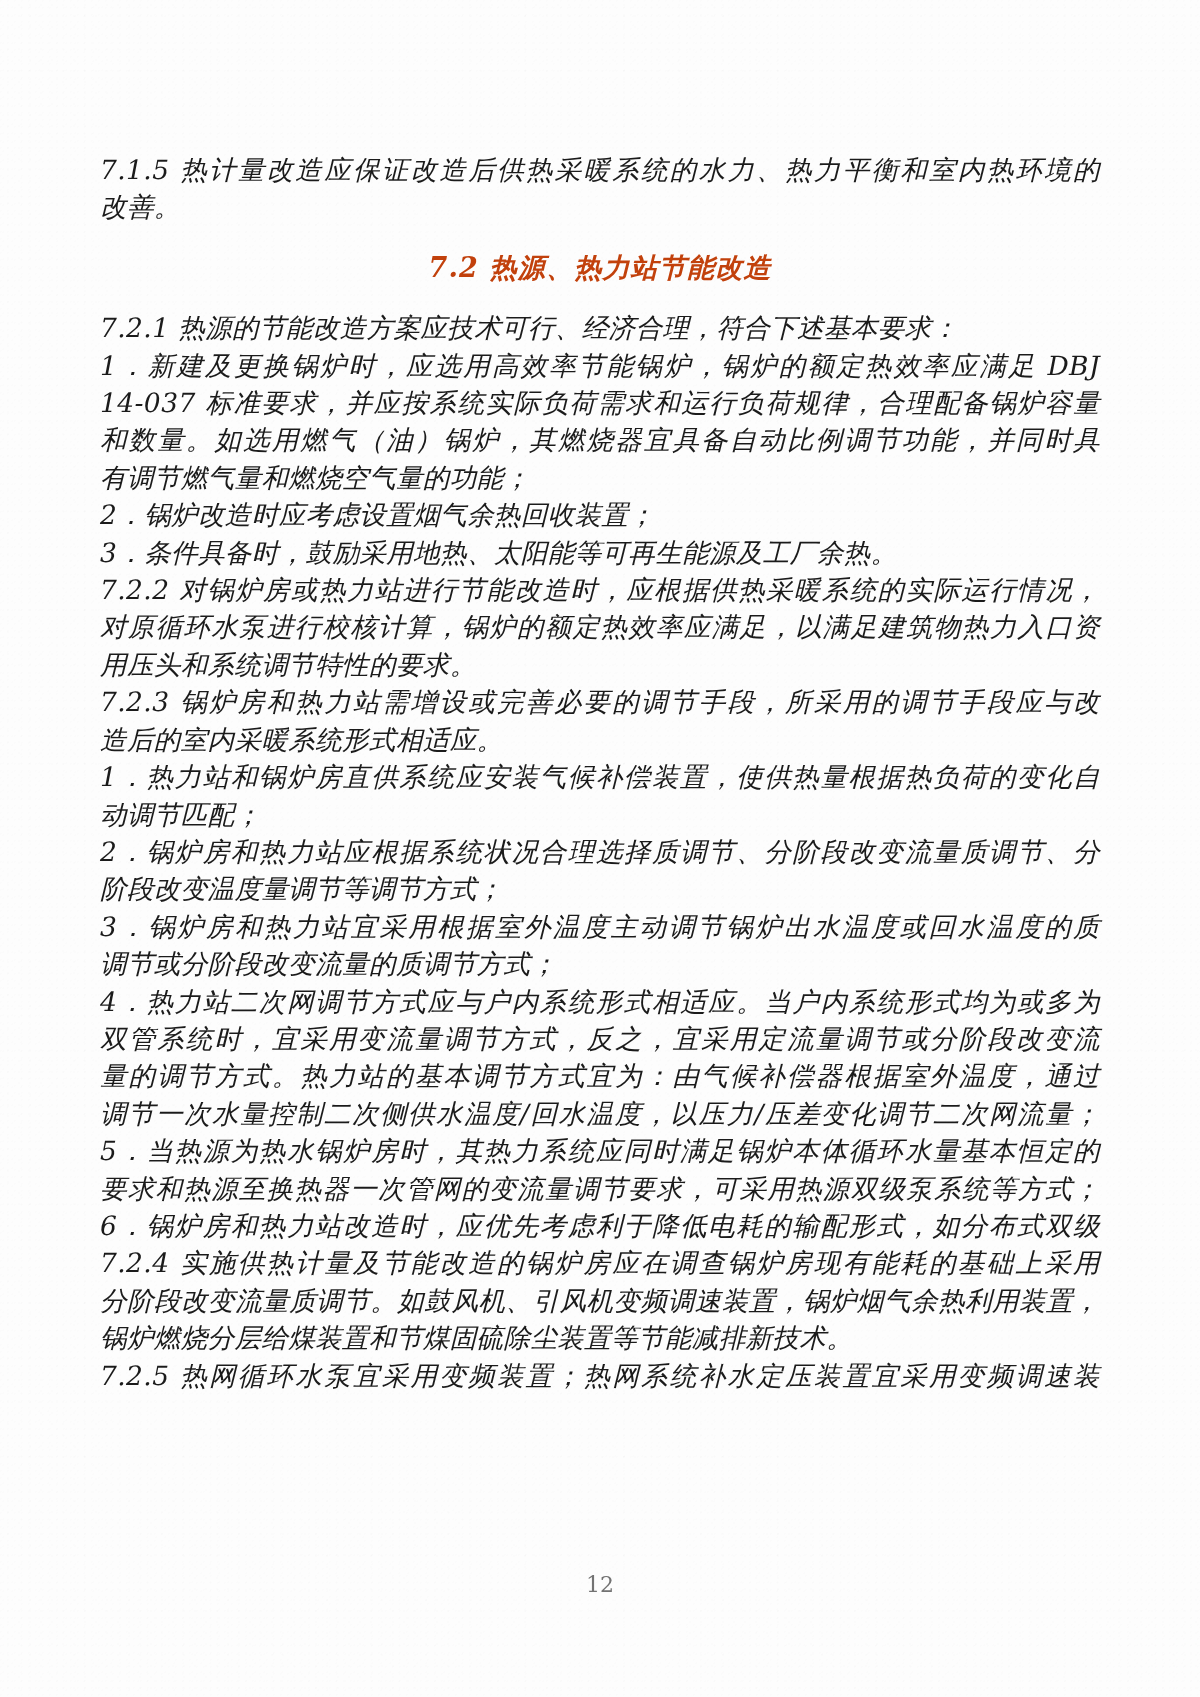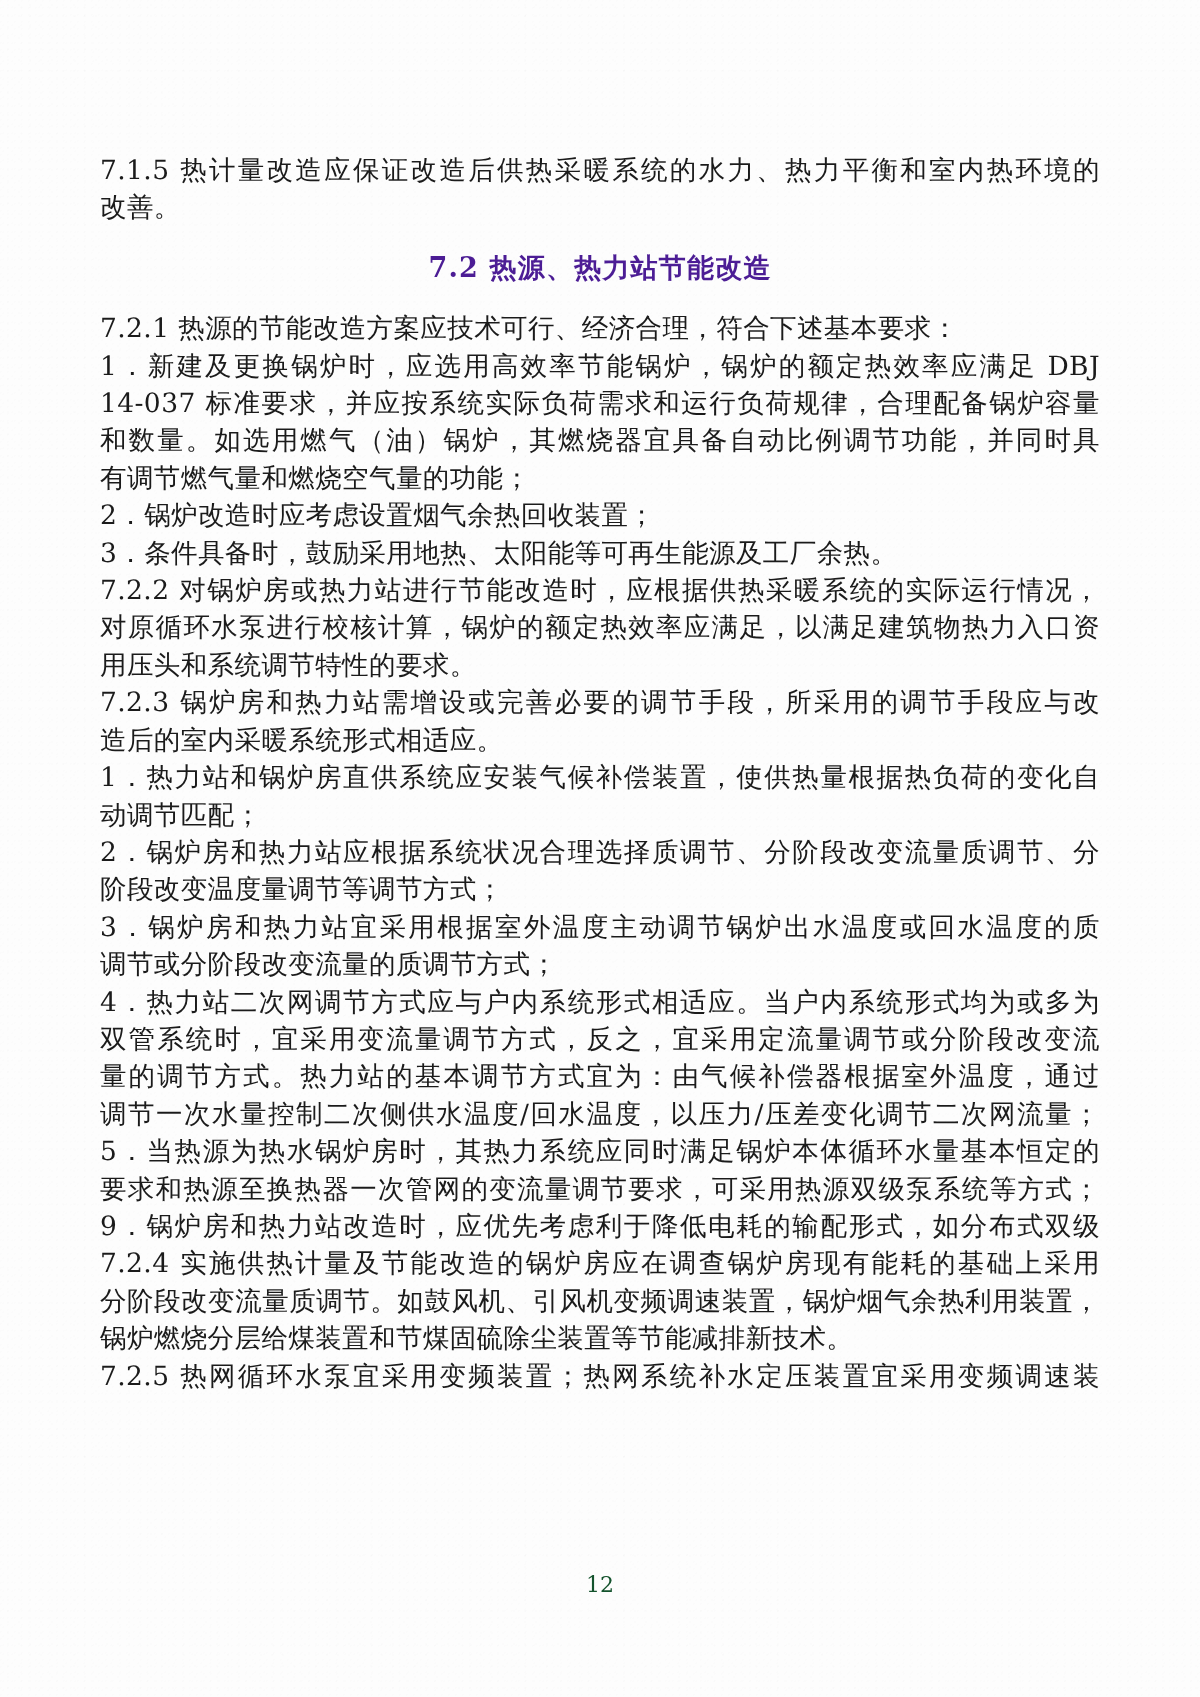--- a/index.html
+++ b/index.html
@@ -21,20 +21,21 @@
     position: absolute;
     inset: 0;
     background: #fdfdfd;
   }
 
   .content {
     position: absolute;
     left: 100px;
     top: 152px;
     width: 1000px;
+    font-style: italic;
   }
 
   
   .line {
     font-size: 26.5px;
     line-height: 37.4px;
     letter-spacing: 0.4px;
     white-space: pre;
     color: #1b1b1b;
     text-rendering: geometricPrecision;
@@ -46,31 +47,31 @@
     text-align-last: justify;
   }
 
   .heading {
     text-align: center;
     font-size: 27px;
     font-weight: 700;
     letter-spacing: 1.2px;
     line-height: 37.4px;
     margin: 22px 0 24px 0;
-    color: #4c1d95;
+    color: #c2410c;
   }
 
   .page-number {
     position: absolute;
     left: 0;
     right: 0;
     top: 1572px;
     text-align: center;
     font-size: 22px;
-    color: #14532d;
+    color: #737373;
     font-family: "DejaVu Serif", "Liberation Serif", serif;
   }
 
   
   .grain {
     position: absolute;
     inset: 0;
     pointer-events: none;
     background:
       radial-gradient(circle at 12% 8%, rgba(0,0,0,0.012) 0 1px, transparent 1px),
@@ -118,21 +119,21 @@
       <div class="line justify">2．锅炉房和热力站应根据系统状况合理选择质调节、分阶段改变流量质调节、分</div>
       <div class="line">阶段改变温度量调节等调节方式；</div>
       <div class="line justify">3．锅炉房和热力站宜采用根据室外温度主动调节锅炉出水温度或回水温度的质</div>
       <div class="line">调节或分阶段改变流量的质调节方式；</div>
       <div class="line justify">4．热力站二次网调节方式应与户内系统形式相适应。当户内系统形式均为或多为</div>
       <div class="line justify">双管系统时，宜采用变流量调节方式，反之，宜采用定流量调节或分阶段改变流</div>
       <div class="line justify">量的调节方式。热力站的基本调节方式宜为：由气候补偿器根据室外温度，通过</div>
       <div class="line justify">调节一次水量控制二次侧供水温度/回水温度，以压力/压差变化调节二次网流量；</div>
       <div class="line justify">5．当热源为热水锅炉房时，其热力系统应同时满足锅炉本体循环水量基本恒定的</div>
       <div class="line justify">要求和热源至换热器一次管网的变流量调节要求，可采用热源双级泵系统等方式；</div>
-      <div class="line justify">9．锅炉房和热力站改造时，应优先考虑利于降低电耗的输配形式，如分布式双级</div>
+      <div class="line justify">6．锅炉房和热力站改造时，应优先考虑利于降低电耗的输配形式，如分布式双级</div>
     </div>
 
     <div>
       <div class="line justify">7.2.4 实施供热计量及节能改造的锅炉房应在调查锅炉房现有能耗的基础上采用</div>
       <div class="line justify">分阶段改变流量质调节。如鼓风机、引风机变频调速装置，锅炉烟气余热利用装置，</div>
       <div class="line">锅炉燃烧分层给煤装置和节煤固硫除尘装置等节能减排新技术。</div>
     </div>
 
     <div>
       <div class="line justify">7.2.5 热网循环水泵宜采用变频装置；热网系统补水定压装置宜采用变频调速装</div>

